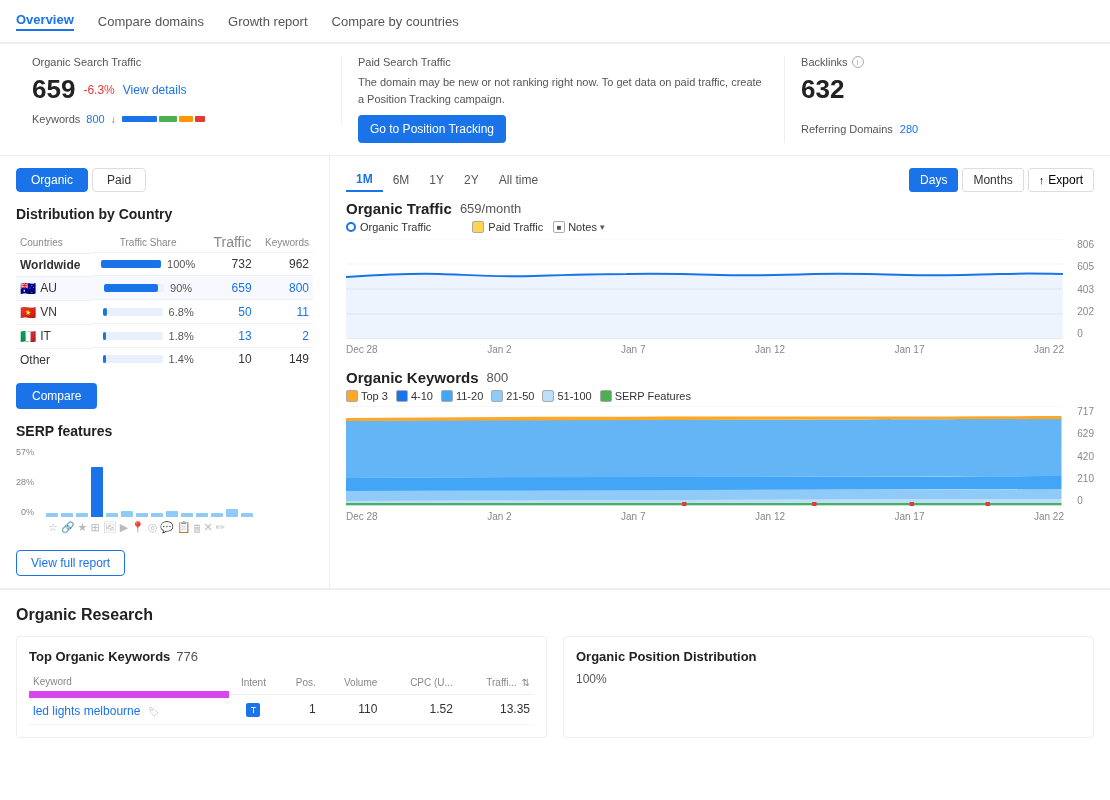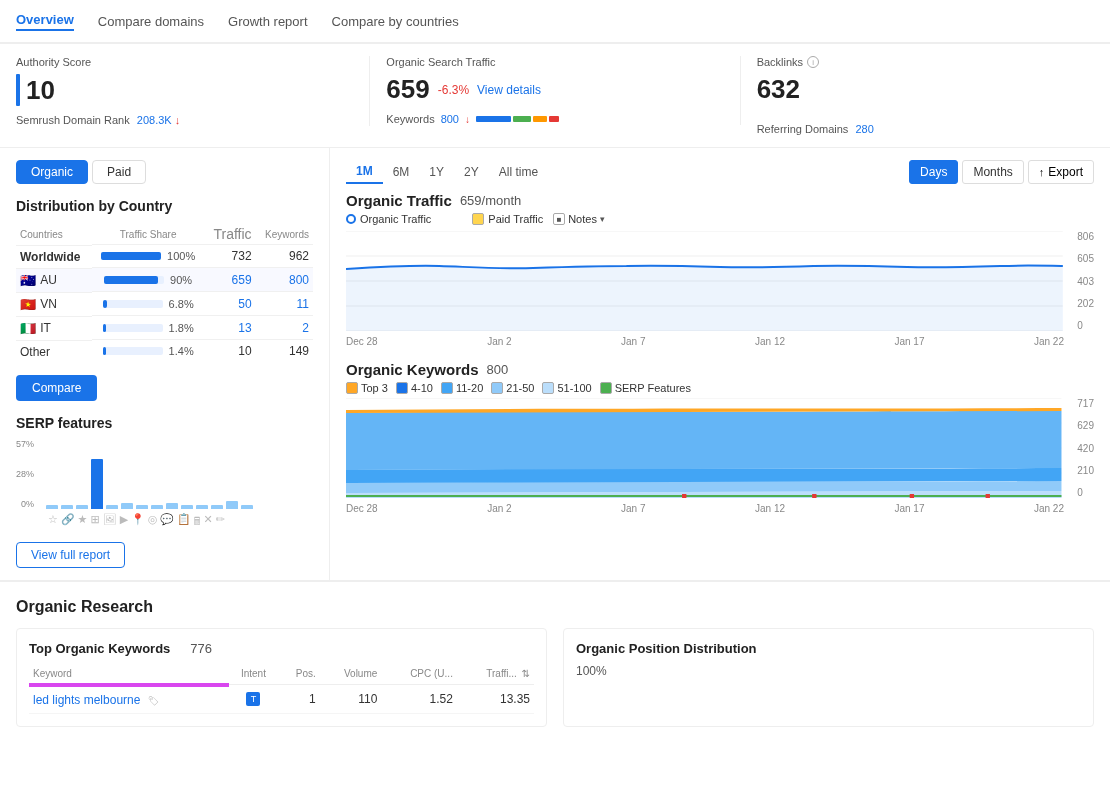--- a/index.html
+++ b/index.html
@@ -10,32 +10,20 @@
 
 <div style="border-bottom: 2px solid #eee; padding: 0 16px; display:flex; align-items:center; height:44px;">
   <a href="#" style="margin-right:24px;font-size:13px;color:#1a73e8;text-decoration:none;padding-bottom:2px;border-bottom:2px solid #1a73e8;font-weight:600;">Overview</a>
   <a href="#" style="margin-right:24px;font-size:13px;color:#555;text-decoration:none;">Compare domains</a>
   <a href="#" style="margin-right:24px;font-size:13px;color:#555;text-decoration:none;">Growth report</a>
   <a href="#" style="font-size:13px;color:#555;text-decoration:none;">Compare by countries</a>
 </div>
 
 <div style="display:flex;border-bottom:1px solid #eee;padding:12px 16px;align-items:flex-start;">
 
-  <div style="flex:1;border-right:1px solid #eee;padding-right:16px;">
-    <div style="font-size:11px;color:#555;margin-bottom:6px;">Authority Score</div>
-    <div style="display:flex;align-items:center;gap:6px;">
-      <div style="width:4px;height:32px;background:#1a73e8;border-radius:1px;"></div>
-      <span style="font-size:26px;font-weight:700;color:#222;">10</span>
-    </div>
-    <div style="margin-top:8px;font-size:11px;color:#555;">
-      <span>Semrush Domain Rank</span>
-      <span style="color:#1a73e8;margin-left:4px;">208.3K</span>
-      <span style="color:#e53935;font-size:11px;">↓</span>
-    </div>
-  </div>
 
   <div style="flex:1;border-right:1px solid #eee;padding:0 16px;">
     <div style="font-size:11px;color:#555;margin-bottom:6px;">Organic Search Traffic</div>
     <div style="display:flex;align-items:center;gap:8px;">
       <span style="font-size:26px;font-weight:700;color:#222;">659</span>
       <span style="font-size:12px;color:#e53935;">-6.3%</span>
       <span style="font-size:12px;color:#1a73e8;cursor:pointer;">View details</span>
     </div>
     <div style="display:flex;align-items:center;gap:6px;margin-top:8px;">
       <span style="font-size:11px;color:#555;">Keywords</span>
@@ -43,20 +31,25 @@
       <span style="color:#e53935;font-size:10px;">↓</span>
       <div style="display:flex;gap:2px;align-items:center;">
         <div style="width:35px;height:6px;background:#1a73e8;border-radius:1px;"></div>
         <div style="width:18px;height:6px;background:#4caf50;border-radius:1px;"></div>
         <div style="width:14px;height:6px;background:#ff9800;border-radius:1px;"></div>
         <div style="width:10px;height:6px;background:#e53935;border-radius:1px;"></div>
       </div>
     </div>
   </div>
 
+  <div style="flex:1.4;border-right:1px solid #eee;padding:0 16px;">
+    <div style="font-size:11px;color:#555;margin-bottom:6px;">Paid Search Traffic</div>
+    <div style="font-size:11px;color:#555;line-height:1.5;margin-bottom:8px;">The domain may be new or not ranking right now. To get data on paid traffic, create a Position Tracking campaign.</div>
+    <button style="background:#1a73e8;color:#fff;border:none;border-radius:4px;padding:7px 12px;font-size:12px;cursor:pointer;">Go to Position Tracking</button>
+  </div>
 
   <div style="flex:1;padding-left:16px;">
     <div style="display:flex;gap:4px;">
       <span style="font-size:11px;color:#555;">Backlinks</span>
       <div style="width:12px;height:12px;border-radius:50%;border:1px solid #aaa;display:inline-flex;align-items:center;justify-content:center;font-size:8px;color:#aaa;">i</div>
     </div>
     <div style="font-size:26px;font-weight:700;color:#222;margin-top:6px;">632</div>
     <div style="margin-top:18px;font-size:11px;color:#555;">
       <span>Referring Domains</span>
       <span style="color:#1a73e8;margin-left:4px;">280</span>
@@ -361,28 +354,28 @@
       </div>
     </div>
   </div>
 </div>
 
 <div style="border-top:2px solid #eee;padding:16px 16px;">
   <div style="font-size:16px;font-weight:700;margin-bottom:12px;color:#222;">Organic Research</div>
   <div style="display:flex;gap:16px;">
 
     <div style="flex:1;border:1px solid #eee;border-radius:4px;padding:12px;">
-      <div style="display:flex;align-items:flex-start;gap:20px;margin-bottom:8px;">
+      <div style="display:flex;align-items:flex-start;gap:6px;margin-bottom:8px;">
         <span style="font-size:13px;font-weight:700;color:#222;">Top Organic Keywords</span>
         <span style="font-size:13px;color:#555;">776</span>
       </div>
       <table style="width:100%;border-collapse:collapse;">
         <thead>
           <tr>
-            <th style="font-size:10px;color:#888;font-weight:400;text-align:left;padding:4px;border-bottom:4px solid #d946ef;">Keyword</th>
+            <th style="font-size:10px;color:#888;font-weight:400;text-align:left;padding:4px;border-bottom:7px solid #d946ef;">Keyword</th>
             <th style="font-size:10px;color:#888;font-weight:400;text-align:center;padding:4px;border-bottom:1px solid #eee;">Intent</th>
             <th style="font-size:10px;color:#888;font-weight:400;text-align:right;padding:4px;border-bottom:1px solid #eee;">Pos.</th>
             <th style="font-size:10px;color:#888;font-weight:400;text-align:right;padding:4px;border-bottom:1px solid #eee;">Volume</th>
             <th style="font-size:10px;color:#888;font-weight:400;text-align:right;padding:4px;border-bottom:1px solid #eee;">CPC (U...</th>
             <th style="font-size:10px;color:#888;font-weight:400;text-align:right;padding:4px;border-bottom:1px solid #eee;">
               <span>Traffi...</span>
               <span style="cursor:pointer;margin-left:2px;">⇅</span>
             </th>
           </tr>
         </thead>

